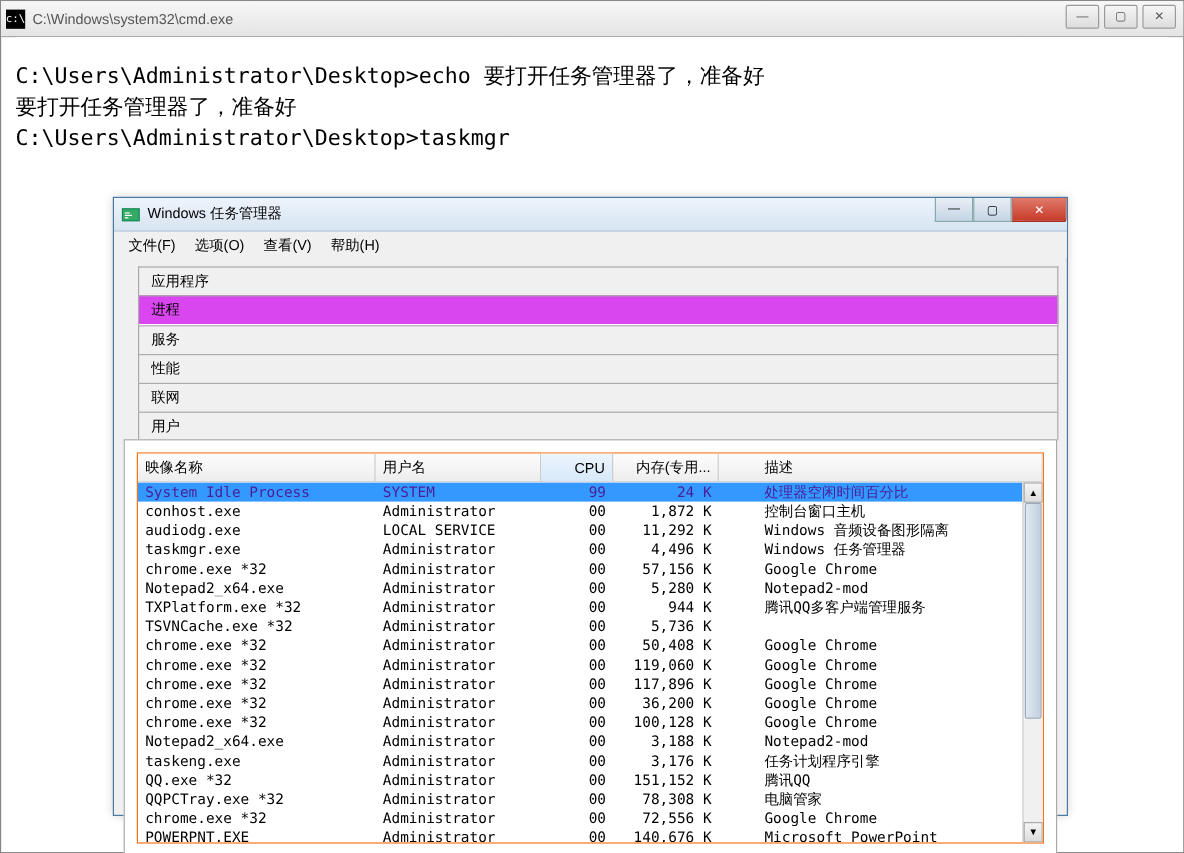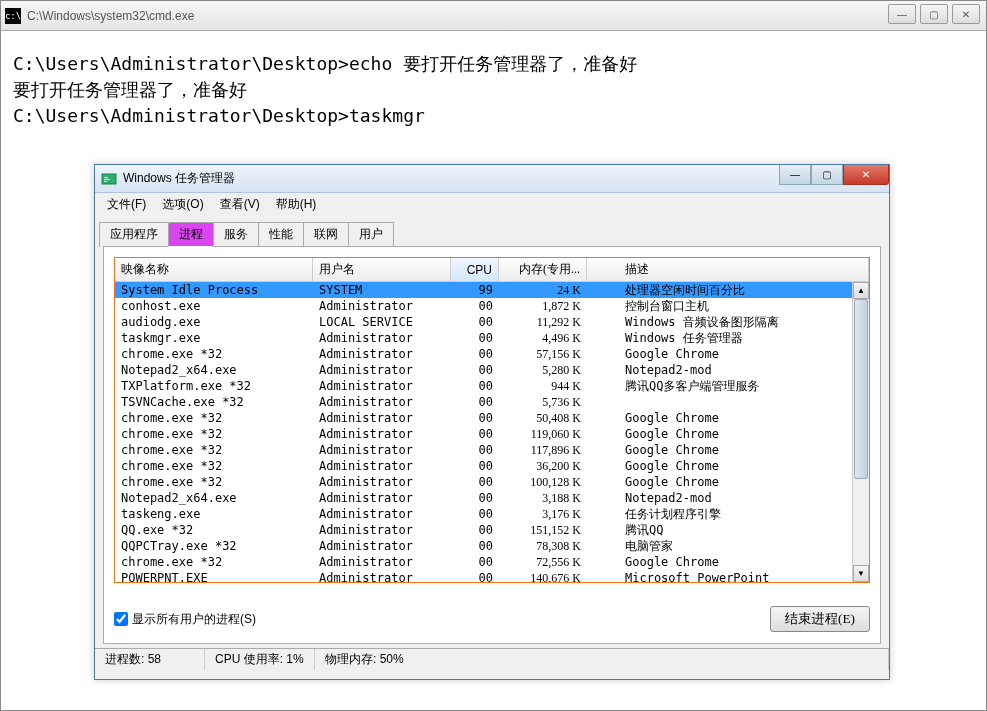--- a/index.html
+++ b/index.html
@@ -18,36 +18,36 @@
 .tm-window { position: absolute; left: 94px; top: 164px; width: 796px; height: 516px; border: 1px solid #4a79a5; background: #f0f0f0; box-shadow: 0 0 8px rgba(0,0,0,0.2); }
 .tm-titlebar { height: 28px; background: linear-gradient(#eef4fb,#d7e4f2); display: flex; align-items: center; padding: 0 6px; position: relative; border-bottom: 1px solid #b0c4de; }
 .tm-icon { width: 16px; height: 16px; margin-right: 6px; display: inline-block; }
 .tm-icon svg { width: 16px; height: 16px; }
 .tm-title { font-size: 12px; color: #000; font-family: "Microsoft YaHei", sans-serif; }
 .tm-winbtns { position: absolute; right: 0; top: 0; display: flex; }
 .tm-winbtn { width: 32px; height: 20px; border: 1px solid #8aa; border-top: none; background: linear-gradient(#e8eef5,#c5d5e5); display: flex; align-items: center; justify-content: center; font-size: 10px; cursor: pointer; }
 .tm-winbtn.close { background: linear-gradient(#e07a6a,#c83a2a); color: #fff; width: 46px; border-color: #a03020; border-radius: 0 0 3px 0; }
 .tm-menubar { height: 22px; background: #f0f0f0; display: flex; align-items: center; padding: 4px 4px; font-family: "Microsoft YaHei", sans-serif; }
 .tm-menuitem { padding: 2px 8px; cursor: pointer; }
-.tm-tabs { display: flex; margin: 6px 8px 0 4px; }
+.tm-tabs { display: flex; margin: 6px 8px 0 20px; flex-direction: column; }
 .tm-tab { padding: 3px 10px; border: 1px solid #aaa; border-bottom: none; background: #f0f0f0; margin-right: -1px; cursor: pointer; font-family: "Microsoft YaHei", sans-serif; position: relative; top: 1px; }
 .tm-tab.active { background: #d946ef; z-index: 2; border-bottom: 1px solid #fff; top: 1px; }
 .tm-content { margin: 0 8px 0 8px; border: 1px solid #aaa; background: #fff; height: 398px; position: relative; padding: 10px; }
 .tm-list-wrap { border: 1px solid #f97316; height: 326px; position: relative; overflow: hidden; background: #fff; }
 .tm-header { display: flex; background: linear-gradient(#fdfdfd,#ededed); border-bottom: 1px solid #ccc; height: 24px; font-family: "Microsoft YaHei", sans-serif; }
 .tm-header-cell { border-right: 1px solid #ccc; padding: 3px 6px; cursor: pointer; white-space: nowrap; overflow: hidden; display: flex; align-items: center; }
 .tm-header-cell.sorted { background: linear-gradient(#eef5fc,#d6e8fa); }
 .col-name { width: 198px; }
 .col-user { width: 138px; }
-.col-cpu { width: 48px; justify-content: flex-end; }
-.col-mem { width: 88px; justify-content: flex-end; font-family: Liberation Serif, serif; }
+.col-cpu { width: 60px; justify-content: flex-end; }
+.col-mem { width: 88px; justify-content: flex-end; }
 .col-desc { flex: 1; margin-left: 32px; }
 .tm-rows { position: absolute; top: 24px; left: 0; right: 17px; bottom: 0; overflow: hidden; font-family: "SimSun", monospace; font-size: 12px; }
 .tm-row { display: flex; height: 16px; align-items: center; }
-.tm-row.selected { background: #3399ff; color: #000000; }
+.tm-row.selected { background: #3399ff; color: #4c1d95; }
 .tm-cell { padding: 0 6px; white-space: nowrap; overflow: hidden; }
 .tm-cell.col-cpu, .tm-cell.col-mem { text-align: right; }
 .tm-vscroll { position: absolute; right: 0; top: 24px; bottom: 0; width: 17px; background: #f0f0f0; border-left: 1px solid #ccc; }
 .tm-vscroll-btn { height: 17px; background: linear-gradient(#f5f5f5,#ddd); border: 1px solid #aaa; display: flex; align-items: center; justify-content: center; font-size: 8px; cursor: pointer; }
 .tm-vscroll-thumb { position: absolute; top: 17px; left: 1px; right: 1px; height: 180px; background: linear-gradient(90deg,#e0e8f0,#c0d0e0); border: 1px solid #9ab; border-radius: 2px; cursor: pointer; }
 .tm-bottom { position: absolute; bottom: 10px; left: 10px; right: 10px; display: flex; justify-content: space-between; align-items: center; height: 28px; }
 .tm-check { display: flex; align-items: center; gap: 4px; font-family: "Microsoft YaHei", sans-serif; }
 .tm-check input { width: 14px; height: 14px; }
 .tm-endbtn { padding: 3px 14px; border: 1px solid #888; background: linear-gradient(#f5f5f5,#ddd); cursor: pointer; font-family: Liberation Serif, serif; border-radius: 3px; margin-left: 30px; }
 .tm-status { height: 22px; border-top: 1px solid #aaa; display: flex; align-items: center; background: #f0f0f0; font-family: "Microsoft YaHei", sans-serif; margin-top: 4px; }

